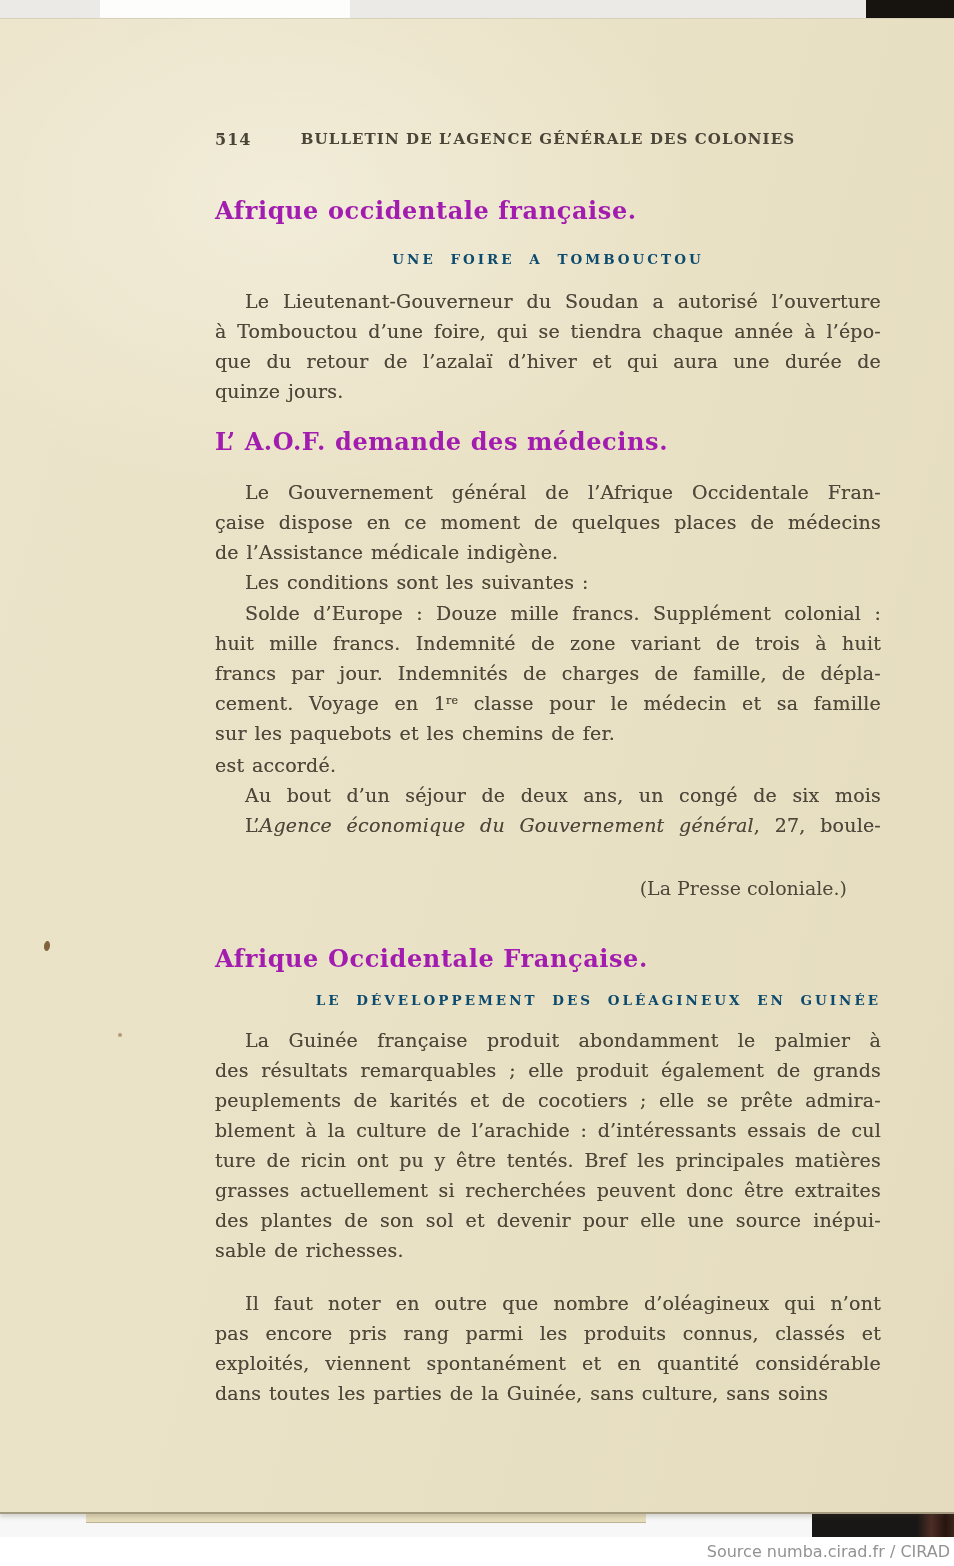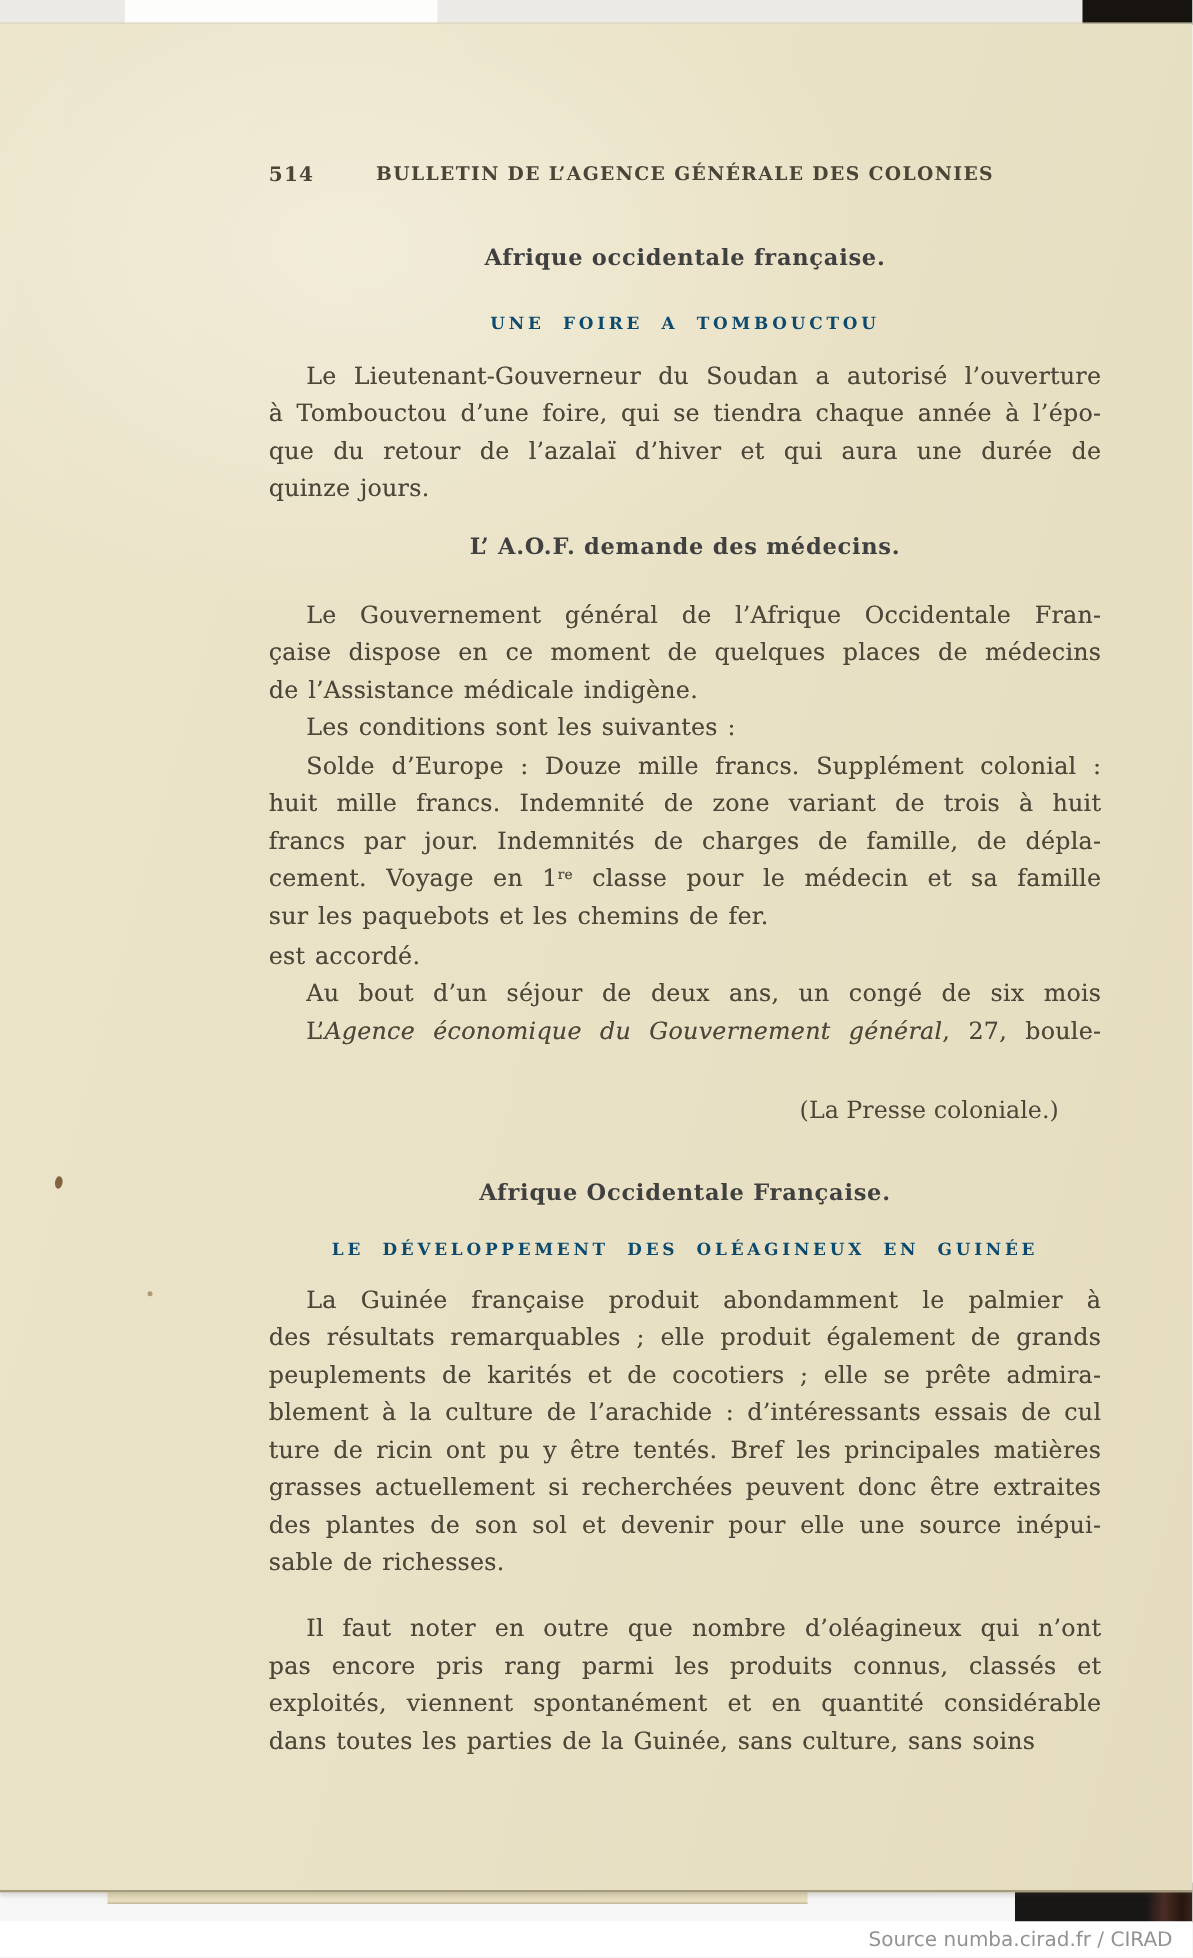--- a/index.html
+++ b/index.html
@@ -45,28 +45,28 @@
   .speck-1 { position:absolute; left:44px; top:922px; width:6px; height:10px; background:#6f4c28; border-radius:50%; transform:rotate(8deg); opacity:.85; }
   .speck-2 { position:absolute; left:118px; top:1014px; width:4px; height:4px; background:#8a6a3e; border-radius:50%; opacity:.6; }
 
   
   .blk { position:absolute; left:215px; width:666px; color:#4d4639; }
 
   .header-row { top:130px; height:20px; font-size:15px; letter-spacing:1.1px; font-weight:600; color:#4b4538; }
   .page-num   { position:absolute; left:0; top:0; font-size:16px; letter-spacing:1px; }
   .running-title { position:absolute; left:0; right:0; text-align:center; }
 
-  .h-title { text-align:center; font-weight:700; font-size:18px; letter-spacing:.6px; color:#404040; }
+  .h-title { text-align:left; font-weight:700; font-size:24px; letter-spacing:.6px; color:#a21caf; }
   .b-title1 { top:196px; }
   .b-h2     { top:427px; }
   .b-h3     { top:944px; }
 
   .h-sub { text-align:center; font-size:13.5px; letter-spacing:3px; word-spacing:7px; font-weight:600; color:#0c4a6e; }
   .b-sub1 { top:251px; }
-  .b-sub2 { top:992px; }
+  .b-sub2 { top:992px;text-align:right; }
 
   .b-p1  { top:286px; }
   .b-p2a { top:477px; }
   .b-p2b { top:567px; }
   .b-p2c { top:598px; }
   .b-p2d { top:750px; }
   .b-p2e { top:810px; }
   .b-attr{ top:877px; text-align:right; padding-right:34px; font-size:19px; }
   .b-p3a { top:1025px; }
   .b-p3b { top:1288px; }
@@ -81,21 +81,21 @@
   .line.last  { text-align-last:left; }
   .it  { font-style:italic; }
   sup  { font-size:11px; line-height:0; vertical-align:6px; }
 
   
   .credit-bar {
     position:absolute; left:0; top:1537px; width:954px; height:29px;
     background:#ffffff;
     font-family:"DejaVu Sans", sans-serif;
     font-size:16px; color:#929292;
-    line-height:29px; text-align:right; padding-right:16px;
+    line-height:29px; text-align:right; padding-right:4px;
   }
 </style>
 </head>
 <body>
 
 <div class="top-strip"></div>
 <div class="top-strip-white"></div>
 <div class="bottom-bg"></div>
 <div class="cover-top"></div>
 <div class="cover-bottom"></div>

